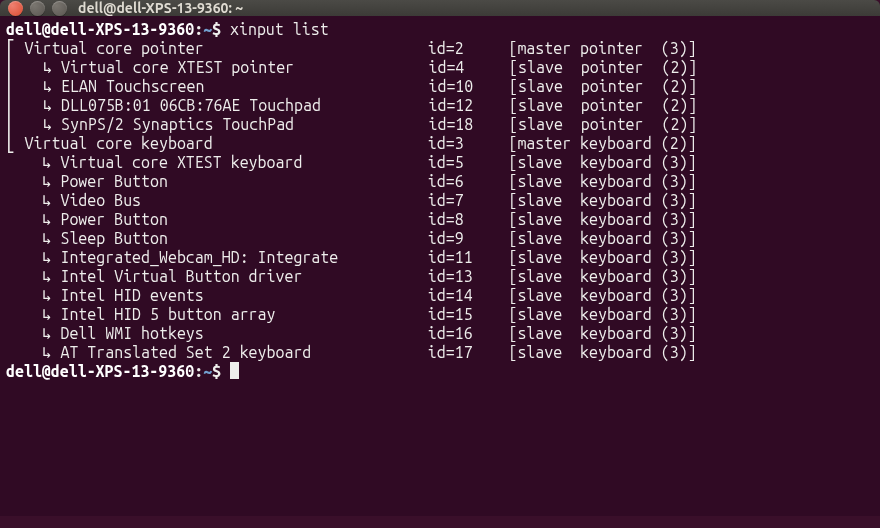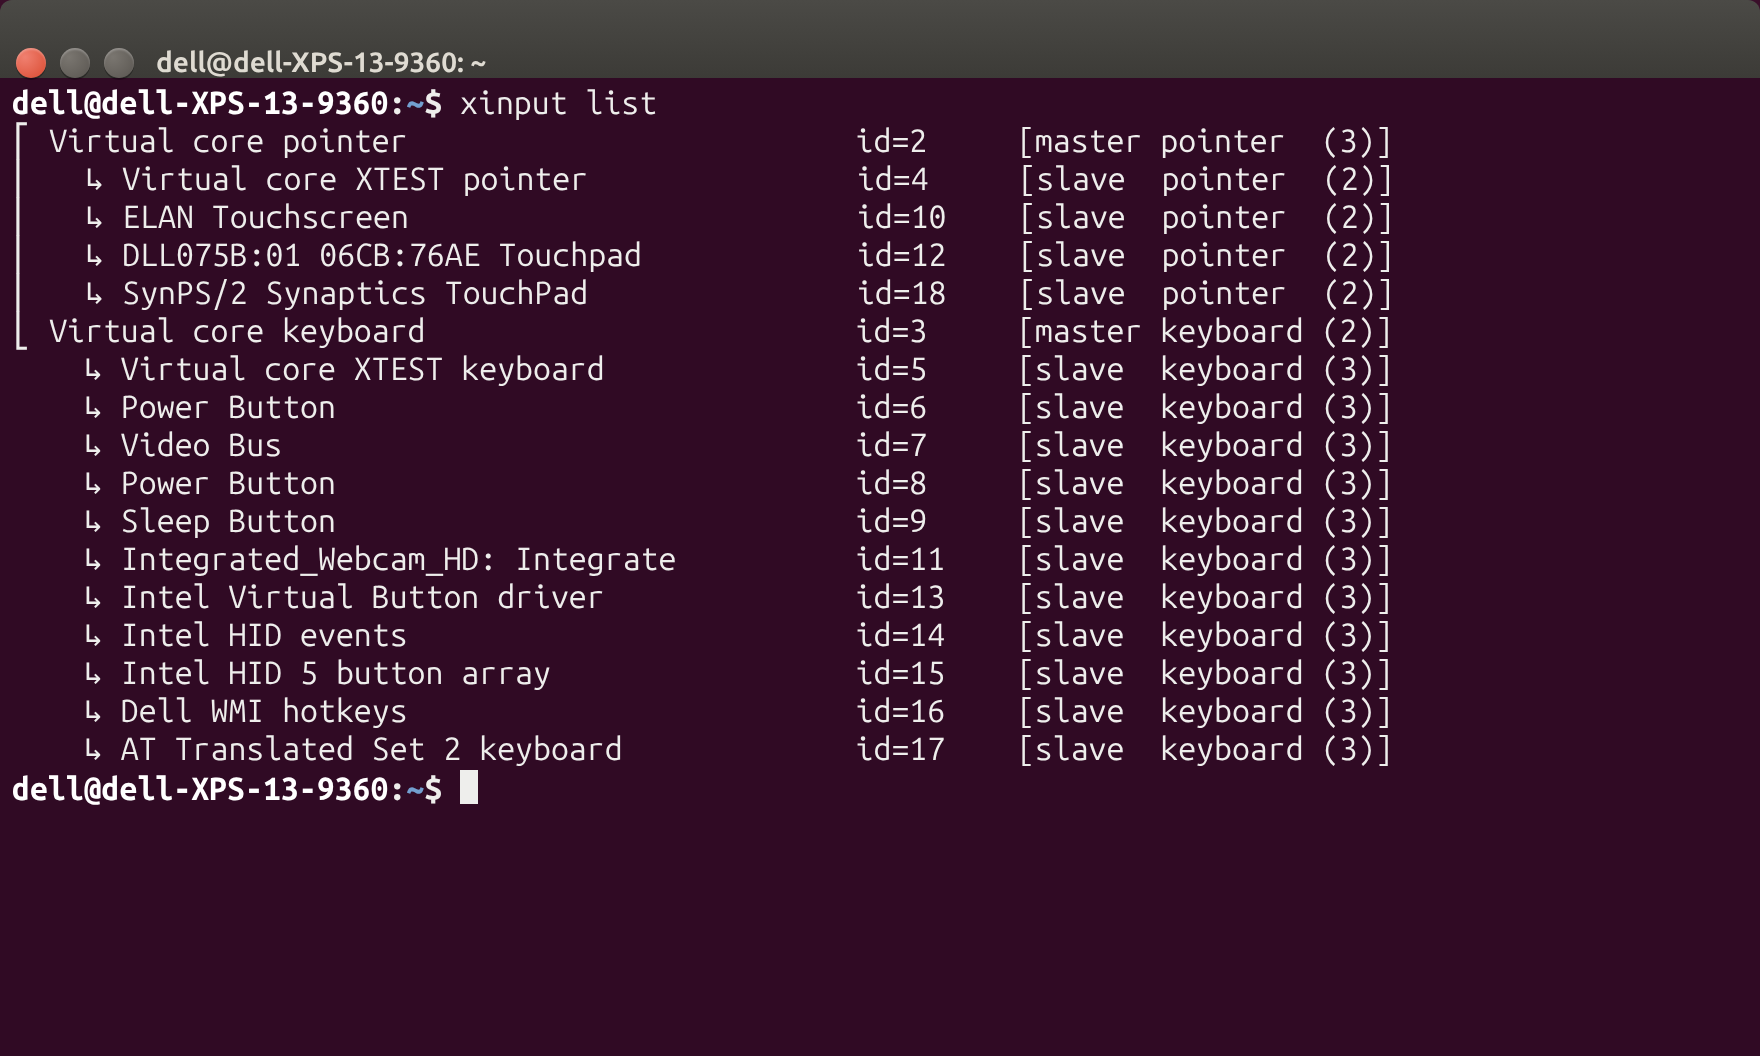--- a/index.html
+++ b/index.html
@@ -4,24 +4,24 @@
 <style>
   * { margin: 0; padding: 0; box-sizing: border-box; }
   body {
     background: #3a0f2a;
     font-family: "Ubuntu Mono", "DejaVu Sans Mono", Consolas, monospace;
     width: 880px;
     height: 528px;
     overflow: hidden;
   }
   .titlebar {
-    height: 39px;
+    height: 16px;
     background: linear-gradient(to bottom, #4b4a46 0%, #3c3b37 100%);
     display: flex;
-    align-items: flex-end;
+    align-items: center;
     padding: 0 8px;
     gap: 7px;
     border-top-left-radius: 6px;
     border-top-right-radius: 6px;
   }
   .win-btn {
     width: 15px; height: 15px;
     border-radius: 50%;
     display: inline-block;
     box-shadow: inset 0 1px 1px rgba(255,255,255,0.25), 0 1px 0 rgba(0,0,0,0.3);

